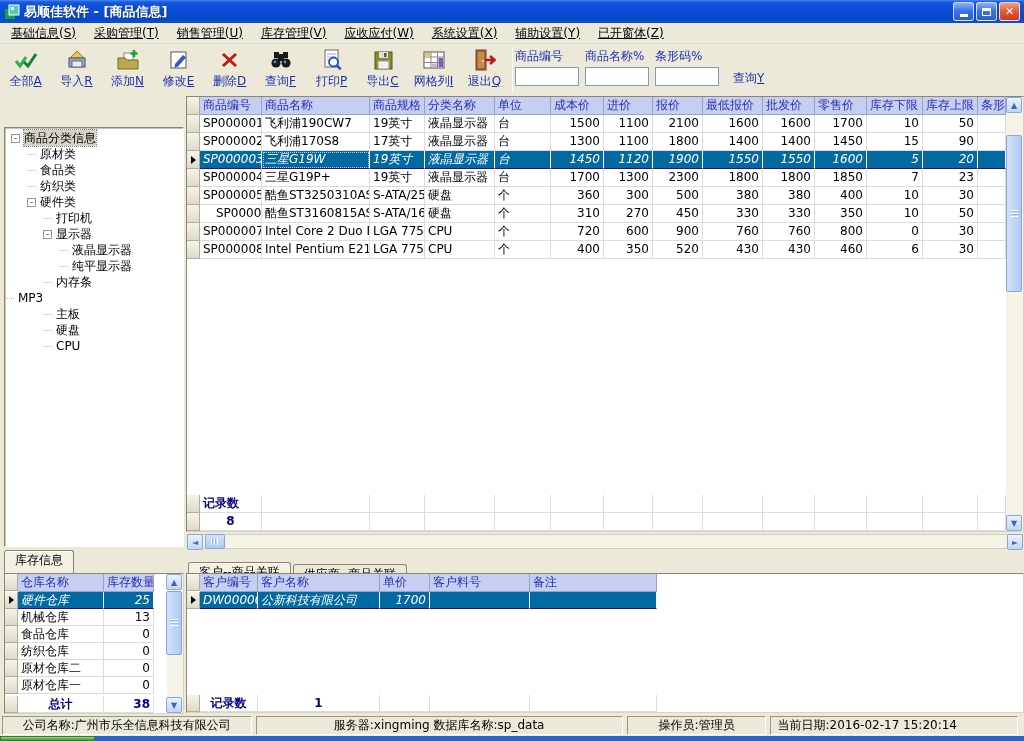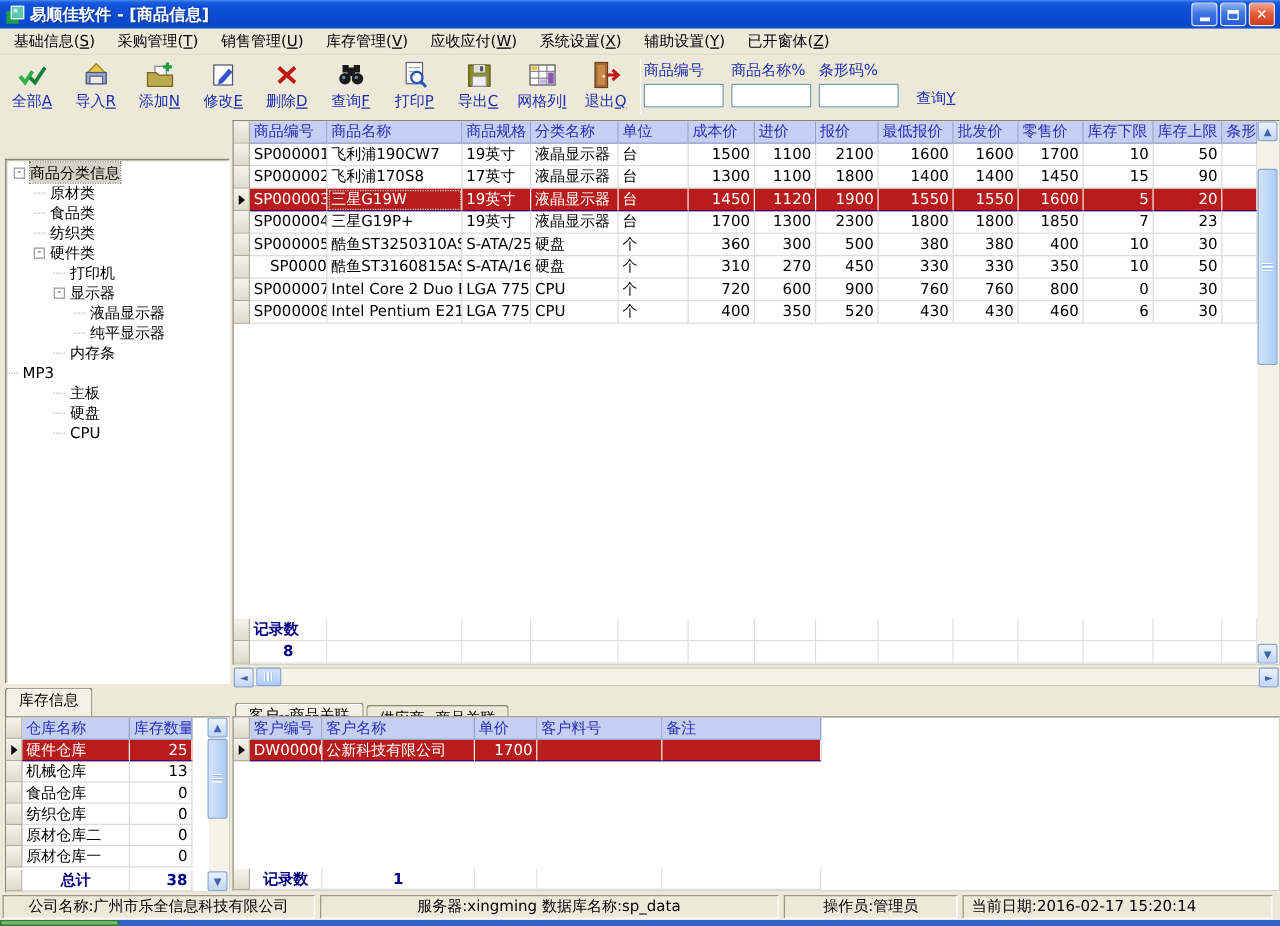--- a/index.html
+++ b/index.html
@@ -24,20 +24,21 @@
     color:#fff; font-size:11px; font-weight:bold; line-height:1;
   }
   .winbtn.close { background:linear-gradient(180deg,#f2a38b 0%,#e1603e 45%,#cc3a1e 100%); }
   .winbtn .minbar { display:block; width:8px; height:3px; background:#fff; margin-top:8px; }
   .winbtn .rest { display:block; width:9px; height:8px; border:1px solid #fff; border-top:3px solid #fff; }
   
   .menubar {
     position:absolute; left:0; top:23px; width:1024px; height:21px;
     background:#ECE9D8; display:flex; align-items:center; padding-left:2px;
     border-bottom:1px solid #E0DCC8;
+    text-decoration:underline;
   }
   .menu-item { padding:2px 9px; color:#000; white-space:nowrap; cursor:default; }
   
   .toolbar {
     position:absolute; left:0; top:44px; width:1024px; height:52px;
     background:#ECE9D8; display:flex; align-items:flex-start;
   }
   .tbtn { width:51px; padding-top:3px; text-align:center; cursor:default; }
   .tbtn .ticon { height:26px; display:flex; align-items:center; justify-content:center; }
   .tbtn .tlabel { color:#1E2FB4; font-size:12px; white-space:nowrap; }
@@ -92,21 +93,21 @@
     border-right:1px solid #b0ac9c; border-bottom:1px solid #b0ac9c;
     display:flex; align-items:center; justify-content:center;
   }
   .g-sel .mark { width:0; height:0; border-left:5px solid #000; border-top:4px solid transparent; border-bottom:4px solid transparent; }
   .g-cell {
     height:18px; line-height:17px; padding:0 3px; flex:none;
     border-right:1px solid #DCDCDC; border-bottom:1px solid #DCDCDC;
     white-space:nowrap; overflow:hidden; color:#000;
   }
   .row17 .g-cell, .row17 .g-sel { height:17px; line-height:16px; }
-  .g-row.sel .g-cell { background:#b91c1c; color:#fff; border-right-color:#fff; border-bottom-color:#3A0A7D; }
+  .g-row.sel .g-cell { background:#0369a1; color:#fff; border-right-color:#fff; border-bottom-color:#3A0A7D;font-style:italic; }
   .g-row.sel .g-cell.focuscell { outline:1px dotted #C8C8C8; outline-offset:-2px; }
   .g-footer { position:absolute; left:0; bottom:0; }
   .g-frow .g-cell { color:#000080; font-weight:bold; background:#fff; }
   .ar { text-align:right; } .ac { text-align:center; }
   
   .vscroll { position:absolute; top:0; bottom:0; width:17px; background:#F5F2E6; }
   .hscrollbar { position:absolute; height:15px; background:#F5F2E6; border:1px solid #d0ccc0; }
   .sbtn {
     position:absolute; width:16px; height:16px;
     background:linear-gradient(180deg,#EAF2FC,#C2D6F2);

